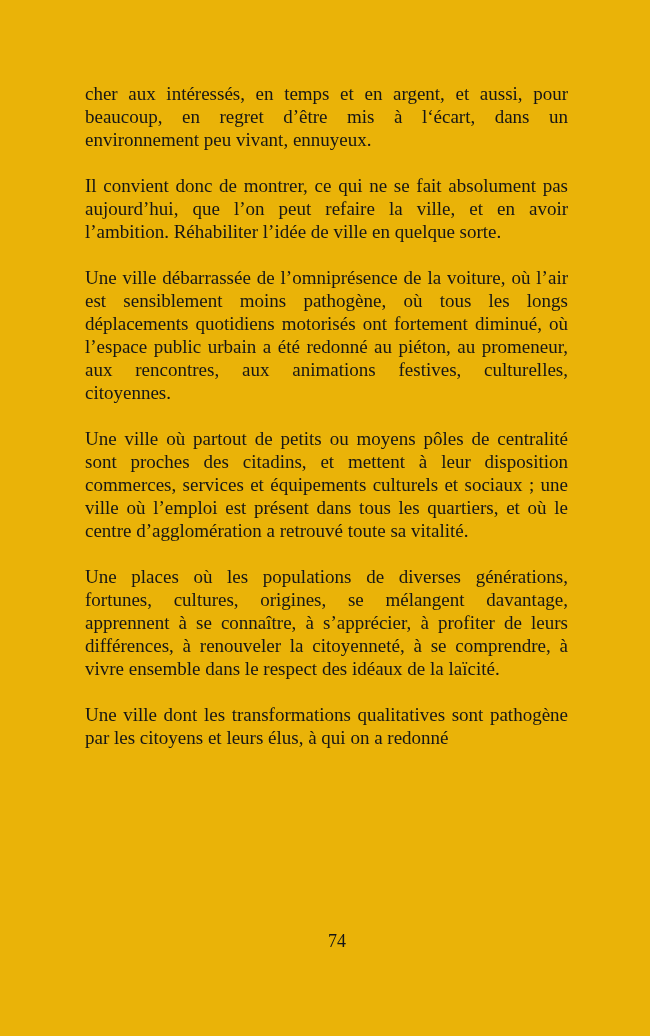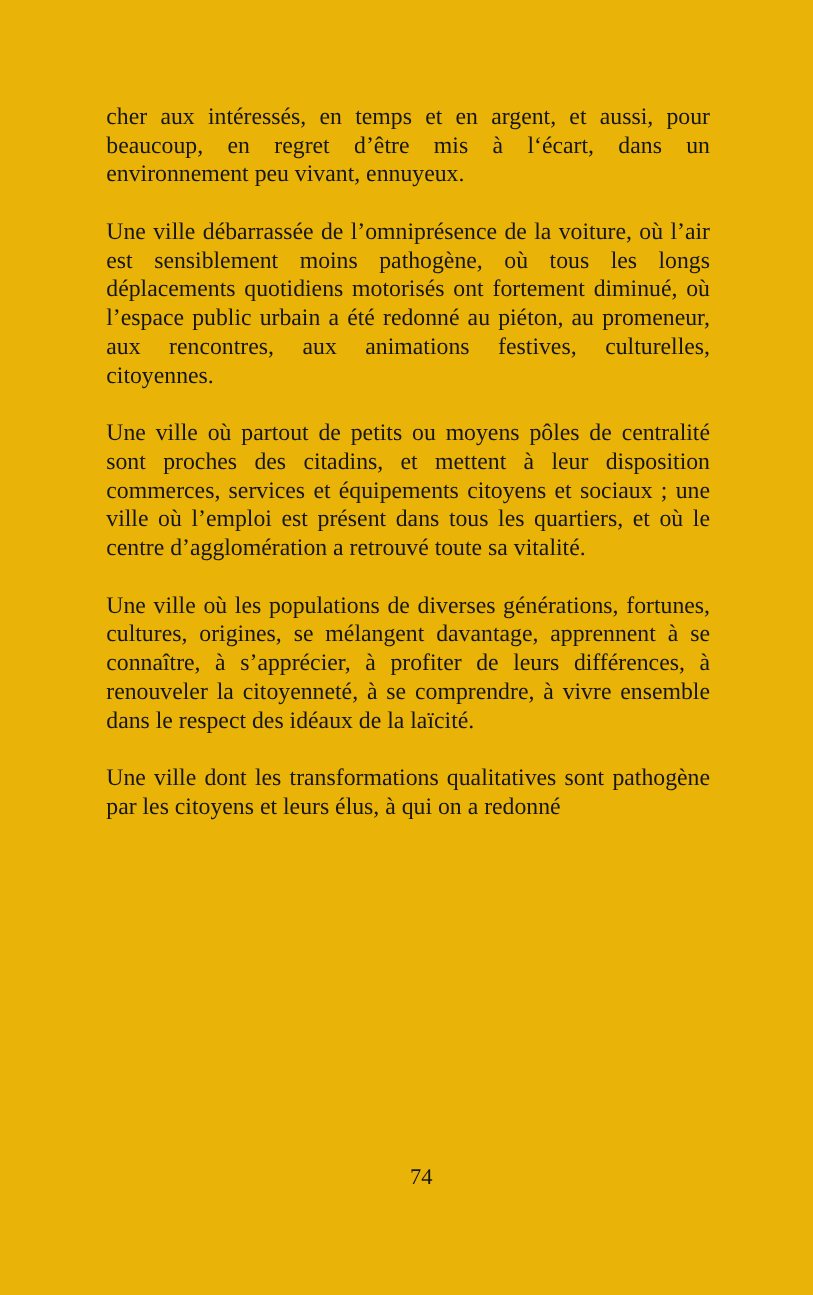--- a/index.html
+++ b/index.html
@@ -43,19 +43,20 @@
     line-height: 22px;
     color: #161616;
   }
 </style>
 </head>
 <body>
 
 <div class="page">
   <div class="content">
     <p>cher aux intéressés, en temps et en argent, et aussi, pour beaucoup, en regret d’être mis à l‘écart, dans un environnement peu vivant, ennuyeux.</p>
+    <p>Il convient donc de montrer, ce qui ne se fait absolument pas aujourd’hui, que l’on peut refaire la ville, et en avoir l’ambition. Réhabiliter l’idée de ville en quelque sorte.</p>
     <p>Une ville débarrassée de l’omniprésence de la voiture, où l’air est sensiblement moins pathogène, où tous les longs déplacements quotidiens motorisés ont fortement diminué, où l’espace public urbain a été redonné au piéton, au promeneur, aux rencontres, aux animations festives, culturelles, citoyennes.</p>
-    <p>Une ville où partout de petits ou moyens pôles de centralité sont proches des citadins, et mettent à leur disposition commerces, services et équipements citoyens et sociaux ; une ville où l’emploi est présent dans tous les quartiers, et où le centre d’agglomération a retrouvé toute sa vitalité.</p>
-    <p>Une ville où les populations de diverses générations, fortunes, cultures, origines, se mélangent davantage, apprennent à se connaître, à s’apprécier, à profiter de leurs différences, à renouveler la citoyenneté, à se comprendre, à vivre ensemble dans le respect des idéaux de la laïcité.</p>
+    <p>Une ville où partout de petits ou moyens pôles de centralité sont proches des citadins, et mettent à leur disposition commerces, services et équipements culturels et sociaux ; une ville où l’emploi est présent dans tous les quartiers, et où le centre d’agglomération a retrouvé toute sa vitalité.</p>
+    <p>Une places où les populations de diverses générations, fortunes, cultures, origines, se mélangent davantage, apprennent à se connaître, à s’apprécier, à profiter de leurs différences, à renouveler la citoyenneté, à se comprendre, à vivre ensemble dans le respect des idéaux de la laïcité.</p>
     <p>Une ville dont les transformations qualitatives sont pathogène par les citoyens et leurs élus, à qui on a redonné</p>
   </div>
   <div class="page-number">74</div>
 </div>
 
 </body></html>

